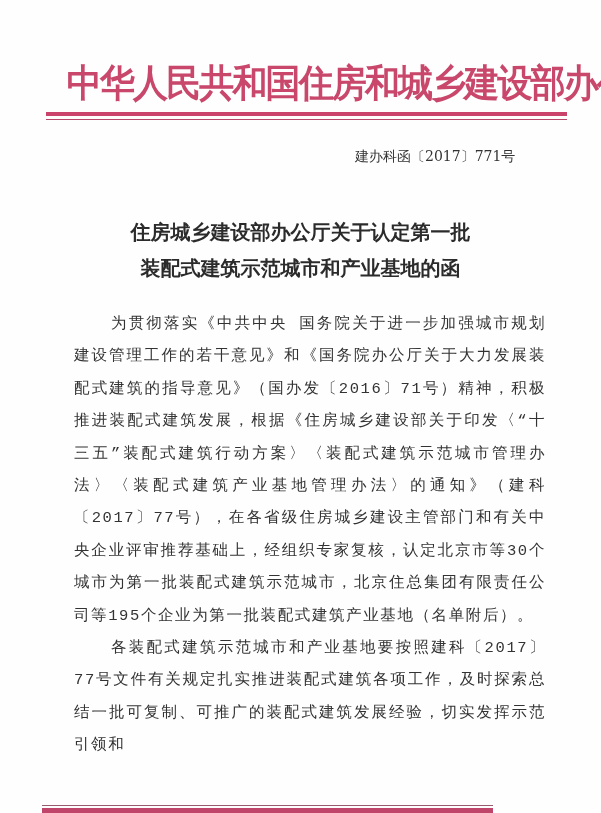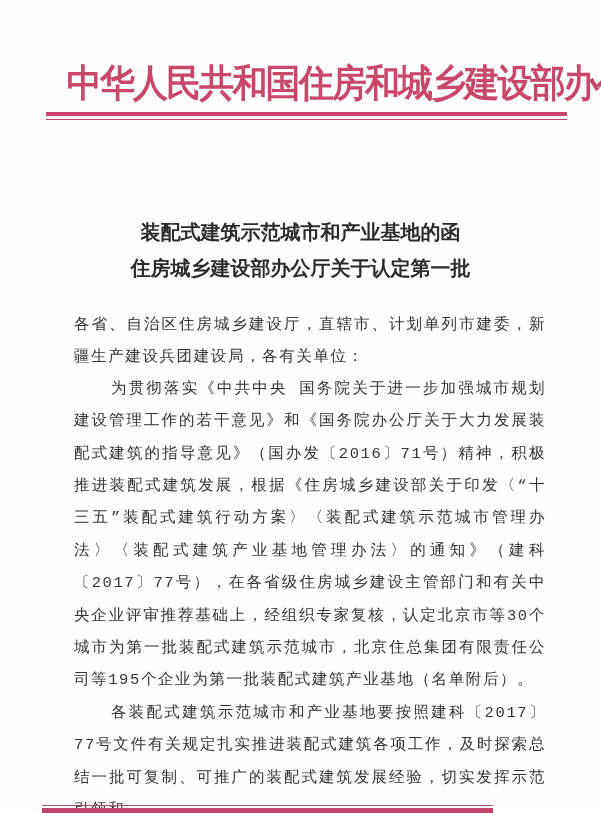--- a/index.html
+++ b/index.html
@@ -114,28 +114,28 @@
 </head>
 <body>
 
 <div class="page">
 
   <div class="org-header">中华人民共和国住房和城乡建设部办公厅</div>
 
   <div class="rule-thick"></div>
   <div class="rule-thin"></div>
 
+  <div class="doc-number">建办科函〔2017〕771号</div>
 
   <div class="doc-title">
+    <div>住房城乡建设部办公厅关于认定第一批</div>
     <div>装配式建筑示范城市和产业基地的函</div>
-    <div>住房城乡建设部办公厅关于认定第一批</div>
   </div>
 
   <div class="body-text">
-    <p>各省、自治区住房城乡建设厅，直辖市、计划单列市建委，新疆生产建设兵团建设局，各有关单位：</p>
     <p class="indent">为贯彻落实《中共中央 国务院关于进一步加强城市规划建设管理工作的若干意见》和《国务院办公厅关于大力发展装配式建筑的指导意见》（国办发〔2016〕71号）精神，积极推进装配式建筑发展，根据《住房城乡建设部关于印发〈“十三五”装配式建筑行动方案〉〈装配式建筑示范城市管理办法〉〈装配式建筑产业基地管理办法〉的通知》（建科〔2017〕77号），在各省级住房城乡建设主管部门和有关中央企业评审推荐基础上，经组织专家复核，认定北京市等30个城市为第一批装配式建筑示范城市，北京住总集团有限责任公司等195个企业为第一批装配式建筑产业基地（名单附后）。</p>
     <p class="indent">各装配式建筑示范城市和产业基地要按照建科〔2017〕77号文件有关规定扎实推进装配式建筑各项工作，及时探索总结一批可复制、可推广的装配式建筑发展经验，切实发挥示范引领和</p>
   </div>
 
   <div class="rule-bottom-thin"></div>
   <div class="rule-bottom-thick"></div>
 
 </div>
 
 </body></html>

